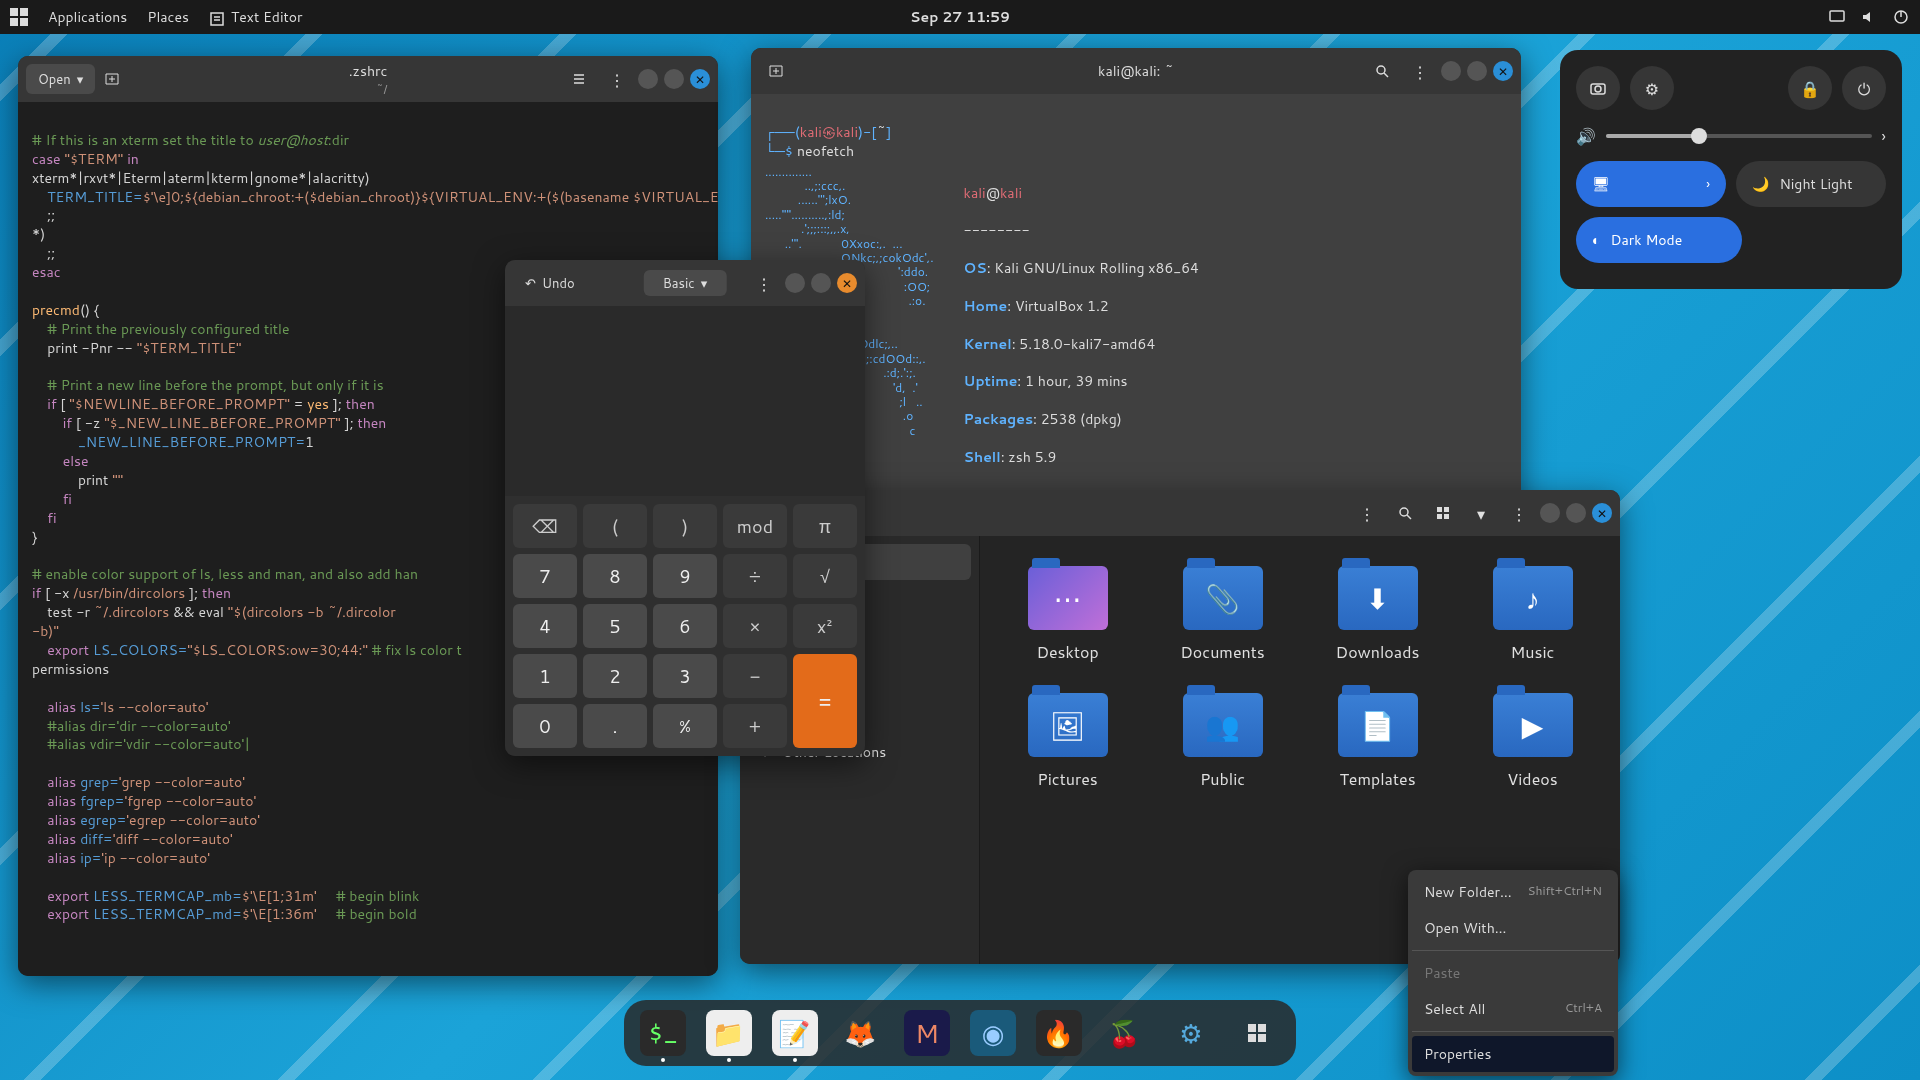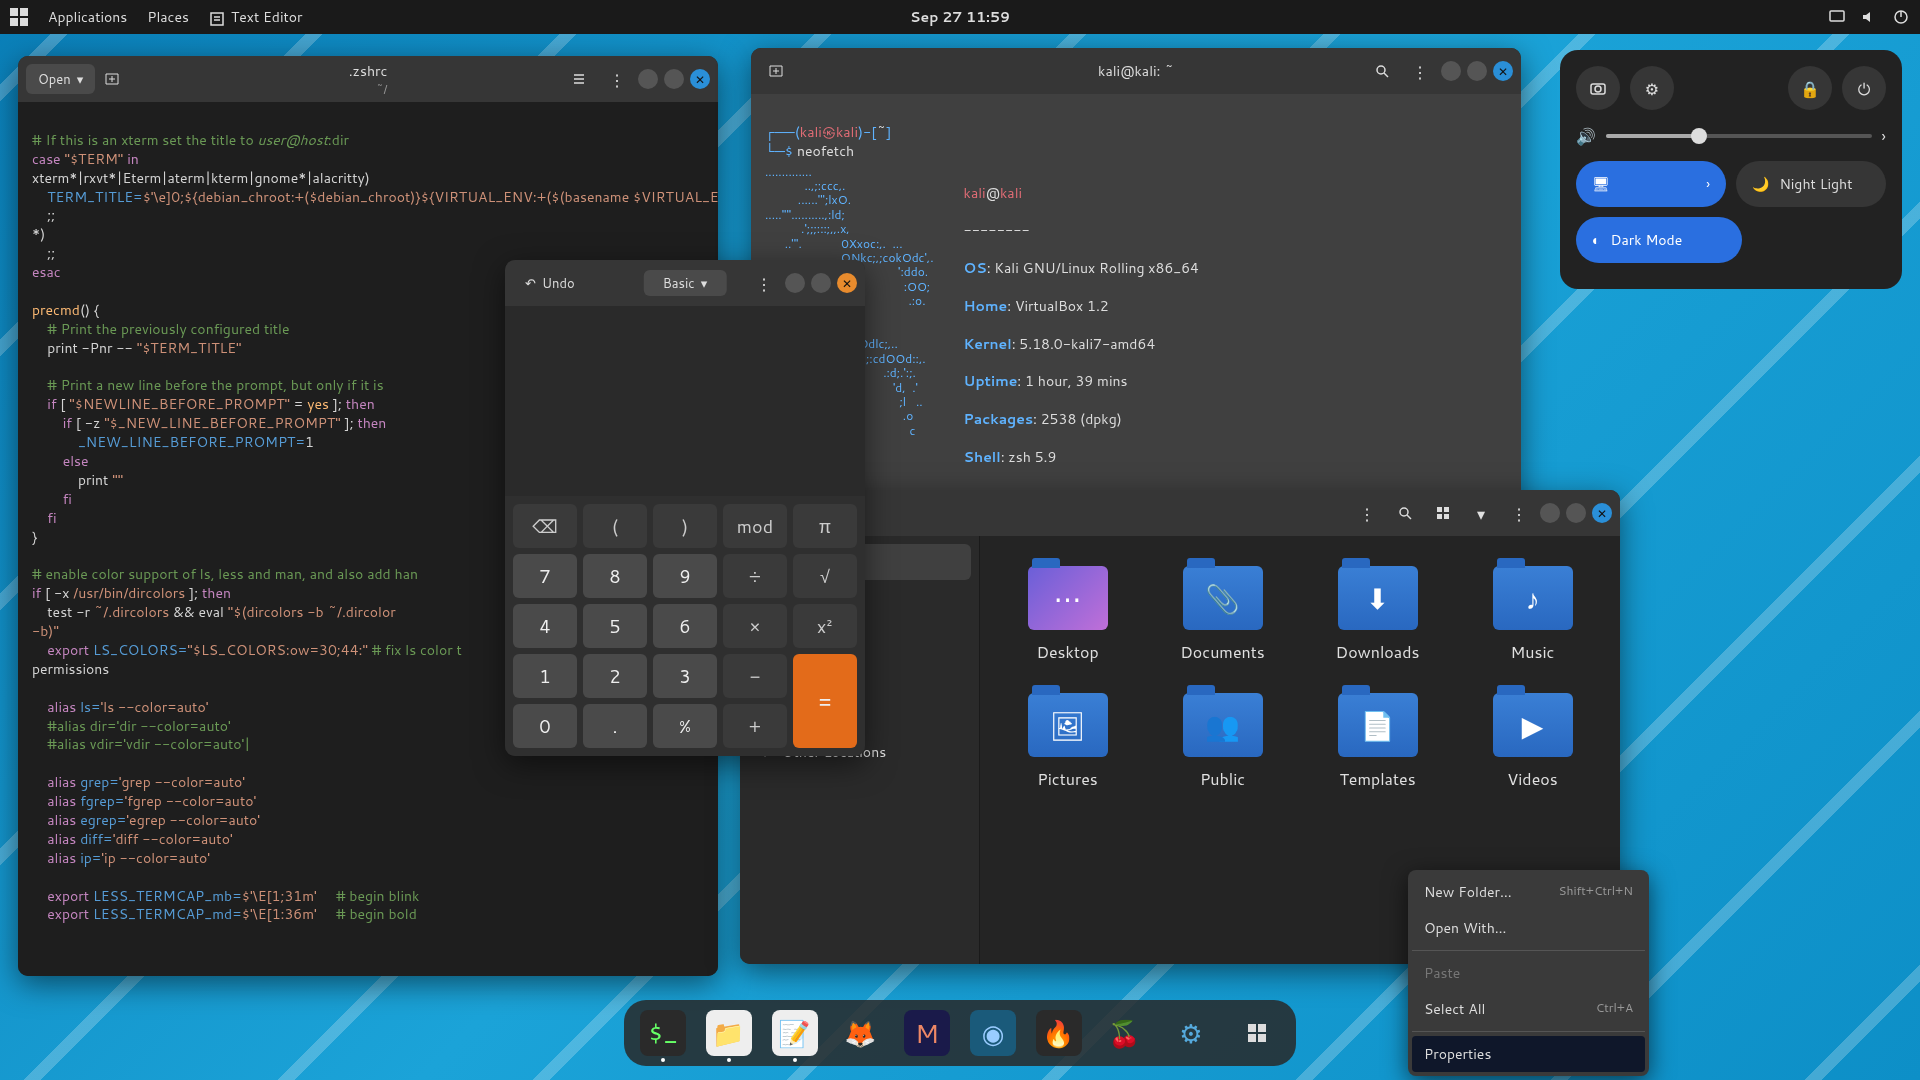--- a/index.html
+++ b/index.html
@@ -38,21 +38,21 @@
 .ck.eq { background:#e36b1a; grid-row:span 2; height:auto; font-size:22px; }
 .fm-body { display:flex; height:calc(100% - 46px); }
 .fm-side { width:240px; background:#2a2a2a; padding:8px; border-right:1px solid #1a1a1a; overflow:hidden; }
 .fm-side .item { display:flex; align-items:center; gap:10px; padding:8px 10px; border-radius:6px; color:#ddd; font-size:14px; cursor:pointer; }
 .fm-side .item.active { background:#404040; }
 .fm-main { flex:1; background:#242424; padding:30px 20px; display:grid; grid-template-columns:repeat(4,1fr); gap:30px 20px; align-content:start; }
 .fm-folder { display:flex; flex-direction:column; align-items:center; gap:10px; cursor:pointer; }
 .fld-ico { width:80px; height:64px; background:linear-gradient(180deg,#3a7fd5,#2968c0); border-radius:6px; position:relative; display:flex; align-items:center; justify-content:center; color:#fff; font-size:28px; }
 .fld-ico::before { content:""; position:absolute; top:-8px; left:4px; width:28px; height:10px; background:#2968c0; border-radius:3px 3px 0 0; }
 .fld-ico.desktop { background:linear-gradient(135deg,#6a5fd8,#c06fd8); }
-.ctx-menu { position:absolute; background:#3a3a3a; border-radius:8px; padding:4px; box-shadow:0 6px 24px rgba(0,0,0,.6); z-index:60; width:241px; }
+.ctx-menu { position:absolute; background:#3a3a3a; border-radius:8px; padding:4px; box-shadow:0 6px 24px rgba(0,0,0,.6); z-index:60; width:210px; }
 .ctx-menu .mi { padding:8px 12px; font-size:14px; color:#ddd; border-radius:4px; display:flex; justify-content:space-between; cursor:pointer; }
 .ctx-menu .mi.dis { color:#777; }
 .ctx-menu .mi.hl { background:#0f172a; }
 .ctx-menu .sc { color:#999; font-size:12px; }
 .qs { position:absolute; top:50px; right:18px; width:342px; background:#222; border-radius:18px; padding:16px; z-index:50; }
 .qs-row { display:flex; gap:10px; align-items:center; margin-bottom:14px; }
 .qs-ico { width:44px; height:44px; border-radius:50%; background:#363636; display:flex; align-items:center; justify-content:center; cursor:pointer; color:#ddd; }
 .qs-slider { flex:1; height:4px; background:#555; border-radius:2px; position:relative; }
 .qs-slider .fill { position:absolute; left:0; top:0; bottom:0; width:35%; background:#aaa; border-radius:2px; }
 .qs-slider .thumb { position:absolute; left:35%; top:50%; transform:translate(-50%,-50%); width:16px; height:16px; border-radius:50%; background:#ddd; }

